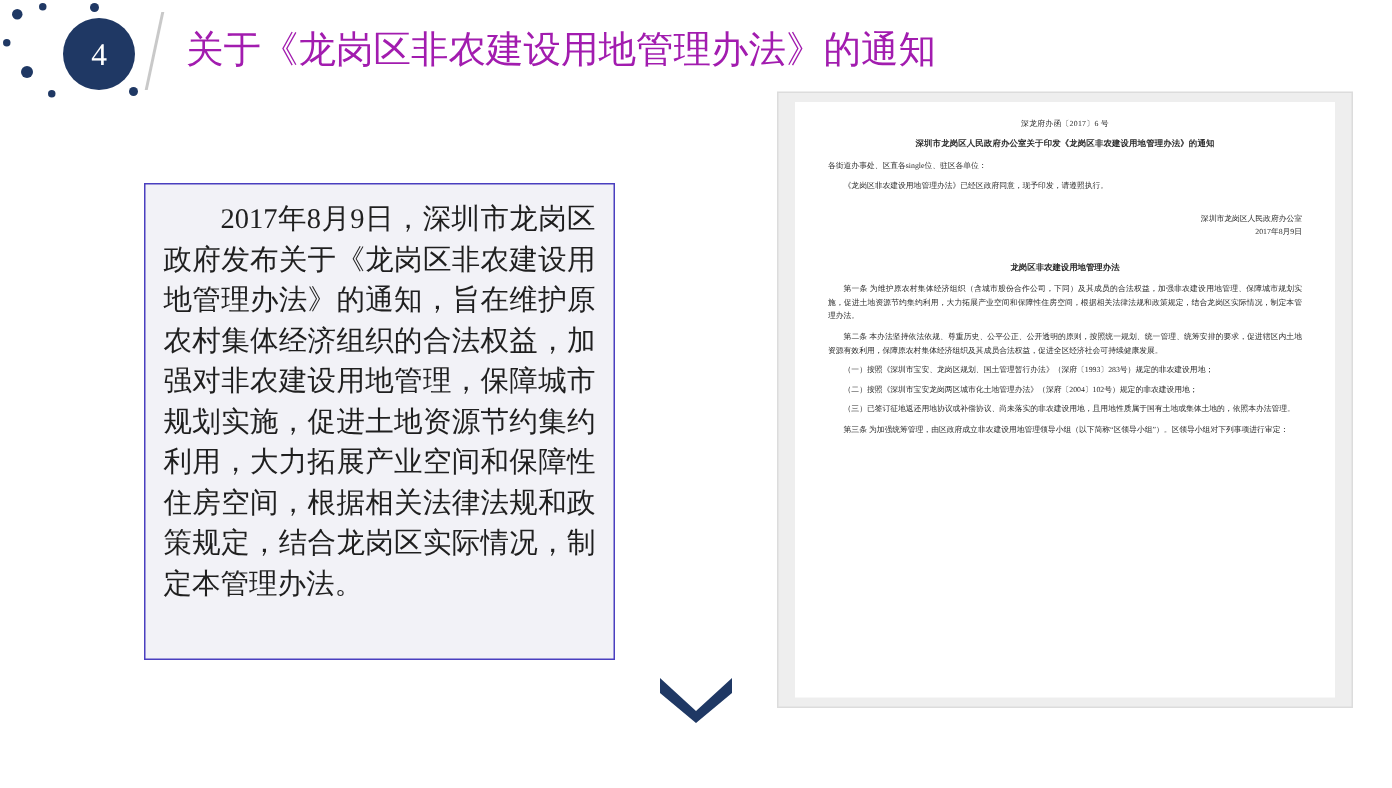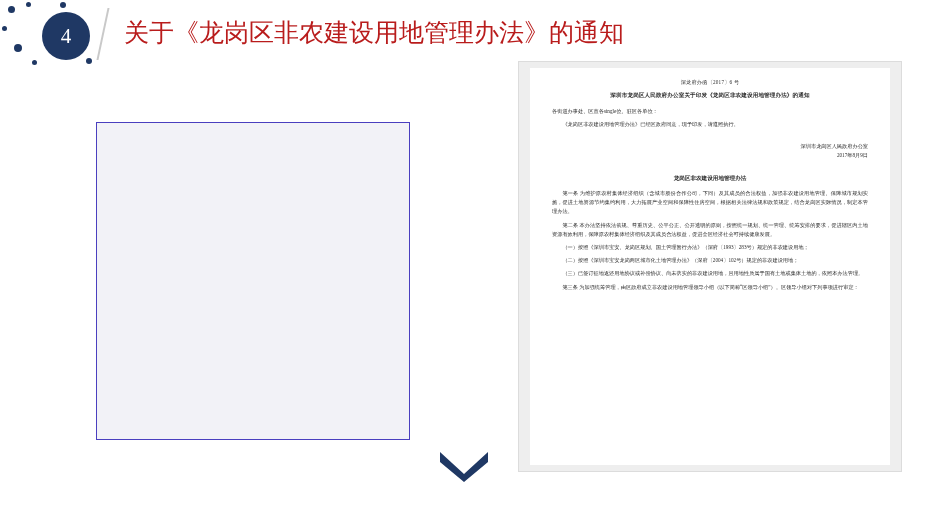--- a/index.html
+++ b/index.html
@@ -51,21 +51,21 @@
     position: absolute;
     left: 102px; top: 8px;
     width: 2px; height: 52px;
     background: #c9c9c9;
     transform: skewX(-12deg);
   }
   .header-title {
     position: absolute;
     left: 124px; top: 16px;
     font-size: 25px;
-    color: #b91c1c;
+    color: #a21caf;
     font-family: "Liberation Serif", serif;
     white-space: nowrap;
   }
 
   
   .text-box {
     position: absolute;
     left: 96px; top: 122px;
     width: 314px;
     height: 318px;
@@ -166,20 +166,21 @@
     <div class="deco-dot" style="left:32px; top:60px; width:5px;  height:5px;"></div>
     <div class="deco-dot" style="left:60px; top:2px;  width:6px;  height:6px;"></div>
     <div class="deco-dot" style="left:86px; top:58px; width:6px;  height:6px;"></div>
     <div class="badge-circle">4</div>
   </div>
   <div class="header-sep"></div>
   <div class="header-title">关于《龙岗区非农建设用地管理办法》的通知</div>
 </div>
 
 <div class="text-box">
+  <p>2017年8月9日，深圳市龙岗区政府发布关于《龙岗区非农建设用地管理办法》的通知，旨在维护原农村集体经济组织的合法权益，加强对非农建设用地管理，保障城市规划实施，促进土地资源节约集约利用，大力拓展产业空间和保障性住房空间，根据相关法律法规和政策规定，结合龙岗区实际情况，制定本管理办法。</p>
 </div>
 
 <div class="chevron">
   <svg width="48" height="30" viewBox="0 0 48 30" xmlns="http://www.w3.org/2000/svg">
     <polygon points="0,0 24,22 48,0 48,10 24,30 0,10" fill="#1f3864"></polygon>
   </svg>
 </div>
 
 <div class="doc-frame">
   <div class="doc-page">

